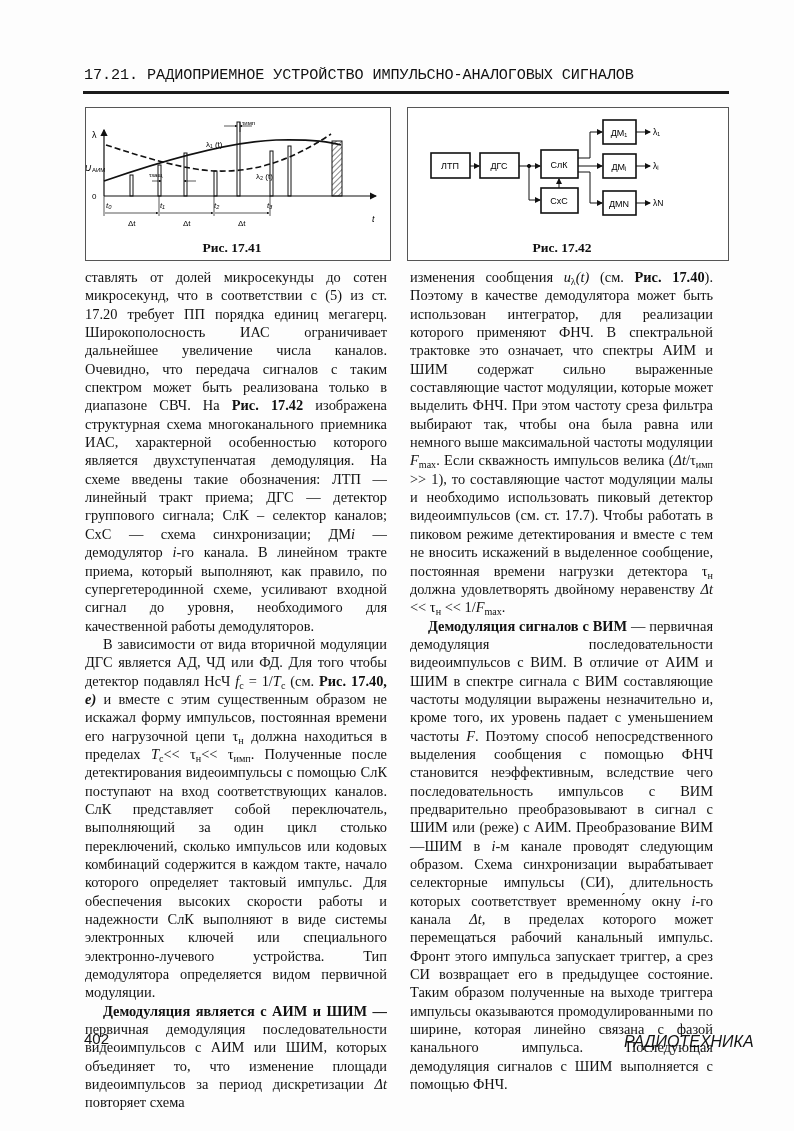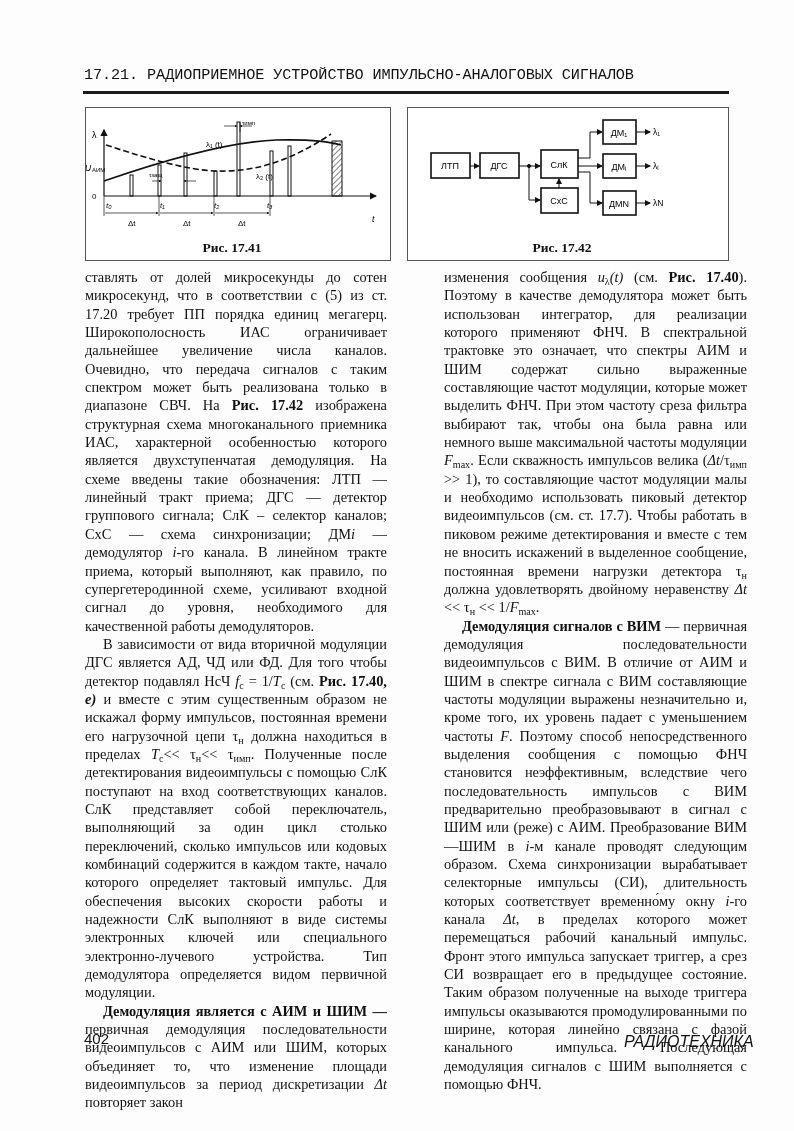--- a/index.html
+++ b/index.html
@@ -7,21 +7,21 @@
   .header { position:absolute; left:84px; top:66px; width:643px; font-family:Liberation Mono, monospace; font-size:15.2px; letter-spacing:-0.1px; color:#111; }
   .header-rule { position:absolute; left:83px; top:91px; width:646px; height:3px; background:#1a1a1a; }
   .fig { position:absolute; border:1px solid #555; background:#fff; }
   .fig1 { left:85px; top:107px; width:304px; height:152px; }
   .fig2 { left:407px; top:107px; width:320px; height:152px; }
   .caption { position:absolute; bottom:4px; left:0; right:12px; text-align:center; font-family:"Liberation Serif", serif; font-weight:bold; font-size:13.5px; }
   .col { position:absolute; font-family:Liberation Serif, serif; font-size:14.4px; line-height:18.35px; text-align:justify; }
   .col p { margin:0; }
   .col .ind { text-indent:18px; }
   .colL { left:85px; top:268px; width:302px; }
-  .colR { left:410px; top:268px; width:303px;margin-left:34px; }
+  .colR { left:410px; top:268px; width:303px; }
   .footer-num { position:absolute; left:84px; top:1030px; font-family:"Liberation Sans", sans-serif; font-size:15px; }
   .footer-pub { position:absolute; left:624px; top:1033px; font-family:"Liberation Sans", sans-serif; font-size:16px; font-style:italic; }
   svg text { font-family:"Liberation Sans", sans-serif; }
   b { font-weight:bold; }
   i { font-style:italic; }
   sub { font-size:70%; vertical-align:-3px; line-height:0; }
 </style>
 </head>
 <body>
 
@@ -140,21 +140,21 @@
       <text x="245" y="61">λᵢ</text>
       <text x="245" y="98">λN</text>
     </g>
   </svg>
   <div class="caption">Рис. 17.42</div>
 </div>
 
 <div class="col colL">
   <p><span>ставлять от долей микросекунды до сотен микросекунд, что в соответствии с (5) из ст. 17.20 требует ПП порядка единиц мегагерц. Широкополосность ИАС ограничивает дальнейшее увеличение числа каналов. Очевидно, что передача сигналов с таким спектром может быть реализована только в диапазоне СВЧ. На </span><b>Рис. 17.42</b><span> изображена структурная схема многоканального приемника ИАС, характерной особенностью которого является двухступенчатая демодуляция. На схеме введены такие обозначения: ЛТП — линейный тракт приема; ДГС — детектор группового сигнала; СлК – селектор каналов; СхС — схема синхронизации; ДМ</span><i>i</i><span> — демодулятор </span><i>i</i><span>-го канала. В линейном тракте приема, который выполняют, как правило, по супергетеродинной схеме, усиливают входной сигнал до уровня, необходимого для качественной работы демодуляторов.</span></p>
   <p class="ind"><span>В зависимости от вида вторичной модуляции ДГС является АД, ЧД или ФД. Для того чтобы детектор подавлял НсЧ </span><i>f</i><sub>с</sub><span> = 1/</span><i>T</i><sub>с</sub><span> (см. </span><b>Рис. 17.40, </b><b><i>е)</i></b><span> и вместе с этим существенным образом не искажал форму импульсов, постоянная времени его нагрузочной цепи τ</span><sub>н</sub><span> должна находиться в пределах </span><i>T</i><sub>с</sub><span>&lt;&lt; τ</span><sub>н</sub><span>&lt;&lt; τ</span><sub>имп</sub><span>. Полученные после детектирования видеоимпульсы с помощью СлК поступают на вход соответствующих каналов. СлК представляет собой переключатель, выполняющий за один цикл столько переключений, сколько импульсов или кодовых комбинаций содержится в каждом такте, начало которого определяет тактовый импульс. Для обеспечения высоких скорости работы и надежности СлК выполняют в виде системы электронных ключей или специального электронно-лучевого устройства. Тип демодулятора определяется видом первичной модуляции.</span></p>
-  <p class="ind"><b>Демодуляция является с АИМ и ШИМ —</b><span> первичная демодуляция последовательности видеоимпульсов с АИМ или ШИМ, которых объединяет то, что изменение площади видеоимпульсов за период дискретизации </span><i>Δt</i><span> повторяет закон</span></p>
+  <p class="ind"><b>Демодуляция является с АИМ и ШИМ —</b><span> первичная демодуляция последовательности видеоимпульсов с АИМ или ШИМ, которых объединяет то, что изменение площади видеоимпульсов за период дискретизации </span><i>Δt</i><span> повторяет схема</span></p>
 </div>
 
 <div class="col colR">
   <p><span>изменения сообщения </span><i>u</i><sub>λ</sub><i>(t)</i><span> (см. </span><b>Рис. 17.40</b><span>). Поэтому в качестве демодулятора может быть использован интегратор, для реализации которого применяют ФНЧ. В спектральной трактовке это означает, что спектры АИМ и ШИМ содержат сильно выраженные составляющие частот модуляции, которые может выделить ФНЧ. При этом частоту среза фильтра выбирают так, чтобы она была равна или немного выше максимальной частоты модуляции </span><i>F</i><sub>max</sub><span>. Если скважность импульсов велика (</span><i>Δt</i><span>/τ</span><sub>имп</sub><span> &gt;&gt; 1), то составляющие частот модуляции малы и необходимо использовать пиковый детектор видеоимпульсов (см. ст. 17.7). Чтобы работать в пиковом режиме детектирования и вместе с тем не вносить искажений в выделенное сообщение, постоянная времени нагрузки детектора τ</span><sub>н</sub><span> должна удовлетворять двойному неравенству </span><i>Δt</i><span> &lt;&lt; τ</span><sub>н</sub><span> &lt;&lt; 1/</span><i>F</i><sub>max</sub><span>.</span></p>
   <p class="ind"><b>Демодуляция сигналов с ВИМ</b><span> — первичная демодуляция последовательности видеоимпульсов с ВИМ. В отличие от АИМ и ШИМ в спектре сигнала с ВИМ составляющие частоты модуляции выражены незначительно и, кроме того, их уровень падает с уменьшением частоты </span><i>F</i><span>. Поэтому способ непосредственного выделения сообщения с помощью ФНЧ становится неэффективным, вследствие чего последовательность импульсов с ВИМ предварительно преобразовывают в сигнал с ШИМ или (реже) с АИМ. Преобразование ВИМ—ШИМ в </span><i>i</i><span>-м канале проводят следующим образом. Схема синхронизации вырабатывает селекторные импульсы (СИ), длительность которых соответствует временно́му окну </span><i>i</i><span>-го канала </span><i>Δt</i><span>, в пределах которого может перемещаться рабочий канальный импульс. Фронт этого импульса запускает триггер, а срез СИ возвращает его в предыдущее состояние. Таким образом полученные на выходе триггера импульсы оказываются промодулированными по ширине, которая линейно связана с фазой канального импульса. Последующая демодуляция сигналов с ШИМ выполняется с помощью ФНЧ.</span></p>
 </div>
 
 <div class="footer-num">402</div>
 <div class="footer-pub">РАДИОТЕХНИКА</div>
 

